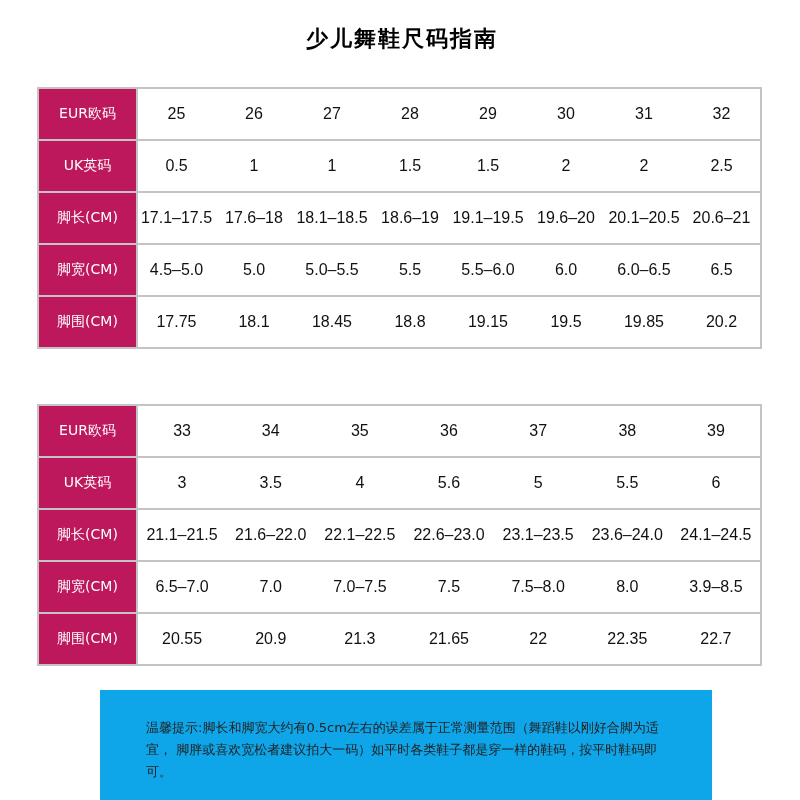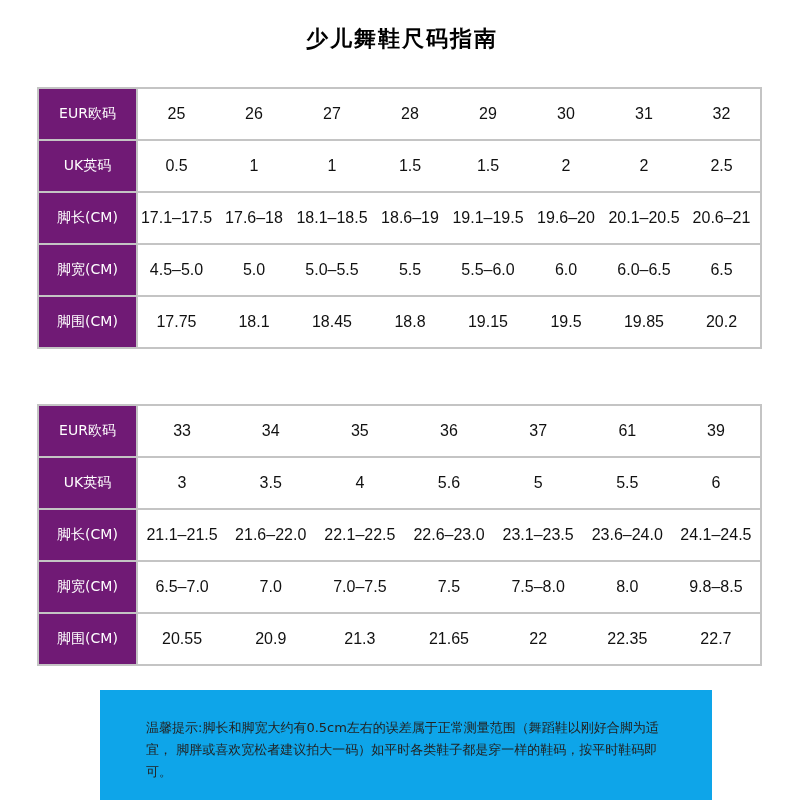--- a/index.html
+++ b/index.html
@@ -1,20 +1,20 @@
 <!DOCTYPE html>
 <html><head>
 <meta charset="utf-8">
 <style>
   html, body { margin:0; padding:0; background:#ffffff; }
   body { width:800px; height:800px; position:relative; overflow:hidden; font-family:"Liberation Sans","DejaVu Sans",sans-serif; color:#111; }
   .title { position:absolute; left:2px; top:24px; width:800px; text-align:center; font-size:22px; font-weight:bold; letter-spacing:2px; font-family:"DejaVu Sans",sans-serif; color:#000; }
   table.size { position:absolute; left:37px; border-collapse:collapse; table-layout:fixed; width:725px; }
   table.size td { border:2px solid #c4c4c4; height:50px; padding:0; text-align:center; vertical-align:middle; font-size:16px; color:#111; white-space:nowrap; }
-  table.size td.hdr { background:#701a75; color:#fff; font-size:14px; font-family:"DejaVu Sans",sans-serif; width:97px; border-left:2px solid #c4c4c4; }
+  table.size td.hdr { background:#be185d; color:#fff; font-size:14px; font-family:"DejaVu Sans",sans-serif; width:97px; border-left:2px solid #c4c4c4; }
   table.size td.val { border-left:none; border-right:none; }
   table.size td.val.last { border-right:2px solid #c4c4c4;margin-left:8px; }
   #t1 { top:87px; }
   #t2 { top:404px; }
   .notice { position:absolute; left:100px; top:690px; width:612px; height:110px; background:#0ea5e9; }
   .notice p { margin:0; position:absolute; left:46px; top:27px; width:530px; font-size:13px; line-height:22px; color:#222; font-family:"DejaVu Sans",sans-serif; }
 </style>
 </head>
 <body>
 
@@ -82,21 +82,21 @@
 
 <table class="size" id="t2">
   <tbody>
       <tr>
     <td class="hdr">EUR欧码</td>
     <td class="val">33</td>
     <td class="val">34</td>
     <td class="val">35</td>
     <td class="val">36</td>
     <td class="val">37</td>
-    <td class="val">61</td>
+    <td class="val">38</td>
     <td class="val last">39</td>
   </tr>
   <tr>
     <td class="hdr">UK英码</td>
     <td class="val">3</td>
     <td class="val">3.5</td>
     <td class="val">4</td>
     <td class="val">5.6</td>
     <td class="val">5</td>
     <td class="val">5.5</td>
@@ -113,21 +113,21 @@
     <td class="val last">24.1–24.5</td>
   </tr>
   <tr>
     <td class="hdr">脚宽(CM)</td>
     <td class="val">6.5–7.0</td>
     <td class="val">7.0</td>
     <td class="val">7.0–7.5</td>
     <td class="val">7.5</td>
     <td class="val">7.5–8.0</td>
     <td class="val">8.0</td>
-    <td class="val last">9.8–8.5</td>
+    <td class="val last">3.9–8.5</td>
   </tr>
   <tr>
     <td class="hdr">脚围(CM)</td>
     <td class="val">20.55</td>
     <td class="val">20.9</td>
     <td class="val">21.3</td>
     <td class="val">21.65</td>
     <td class="val">22</td>
     <td class="val">22.35</td>
     <td class="val last">22.7</td>

